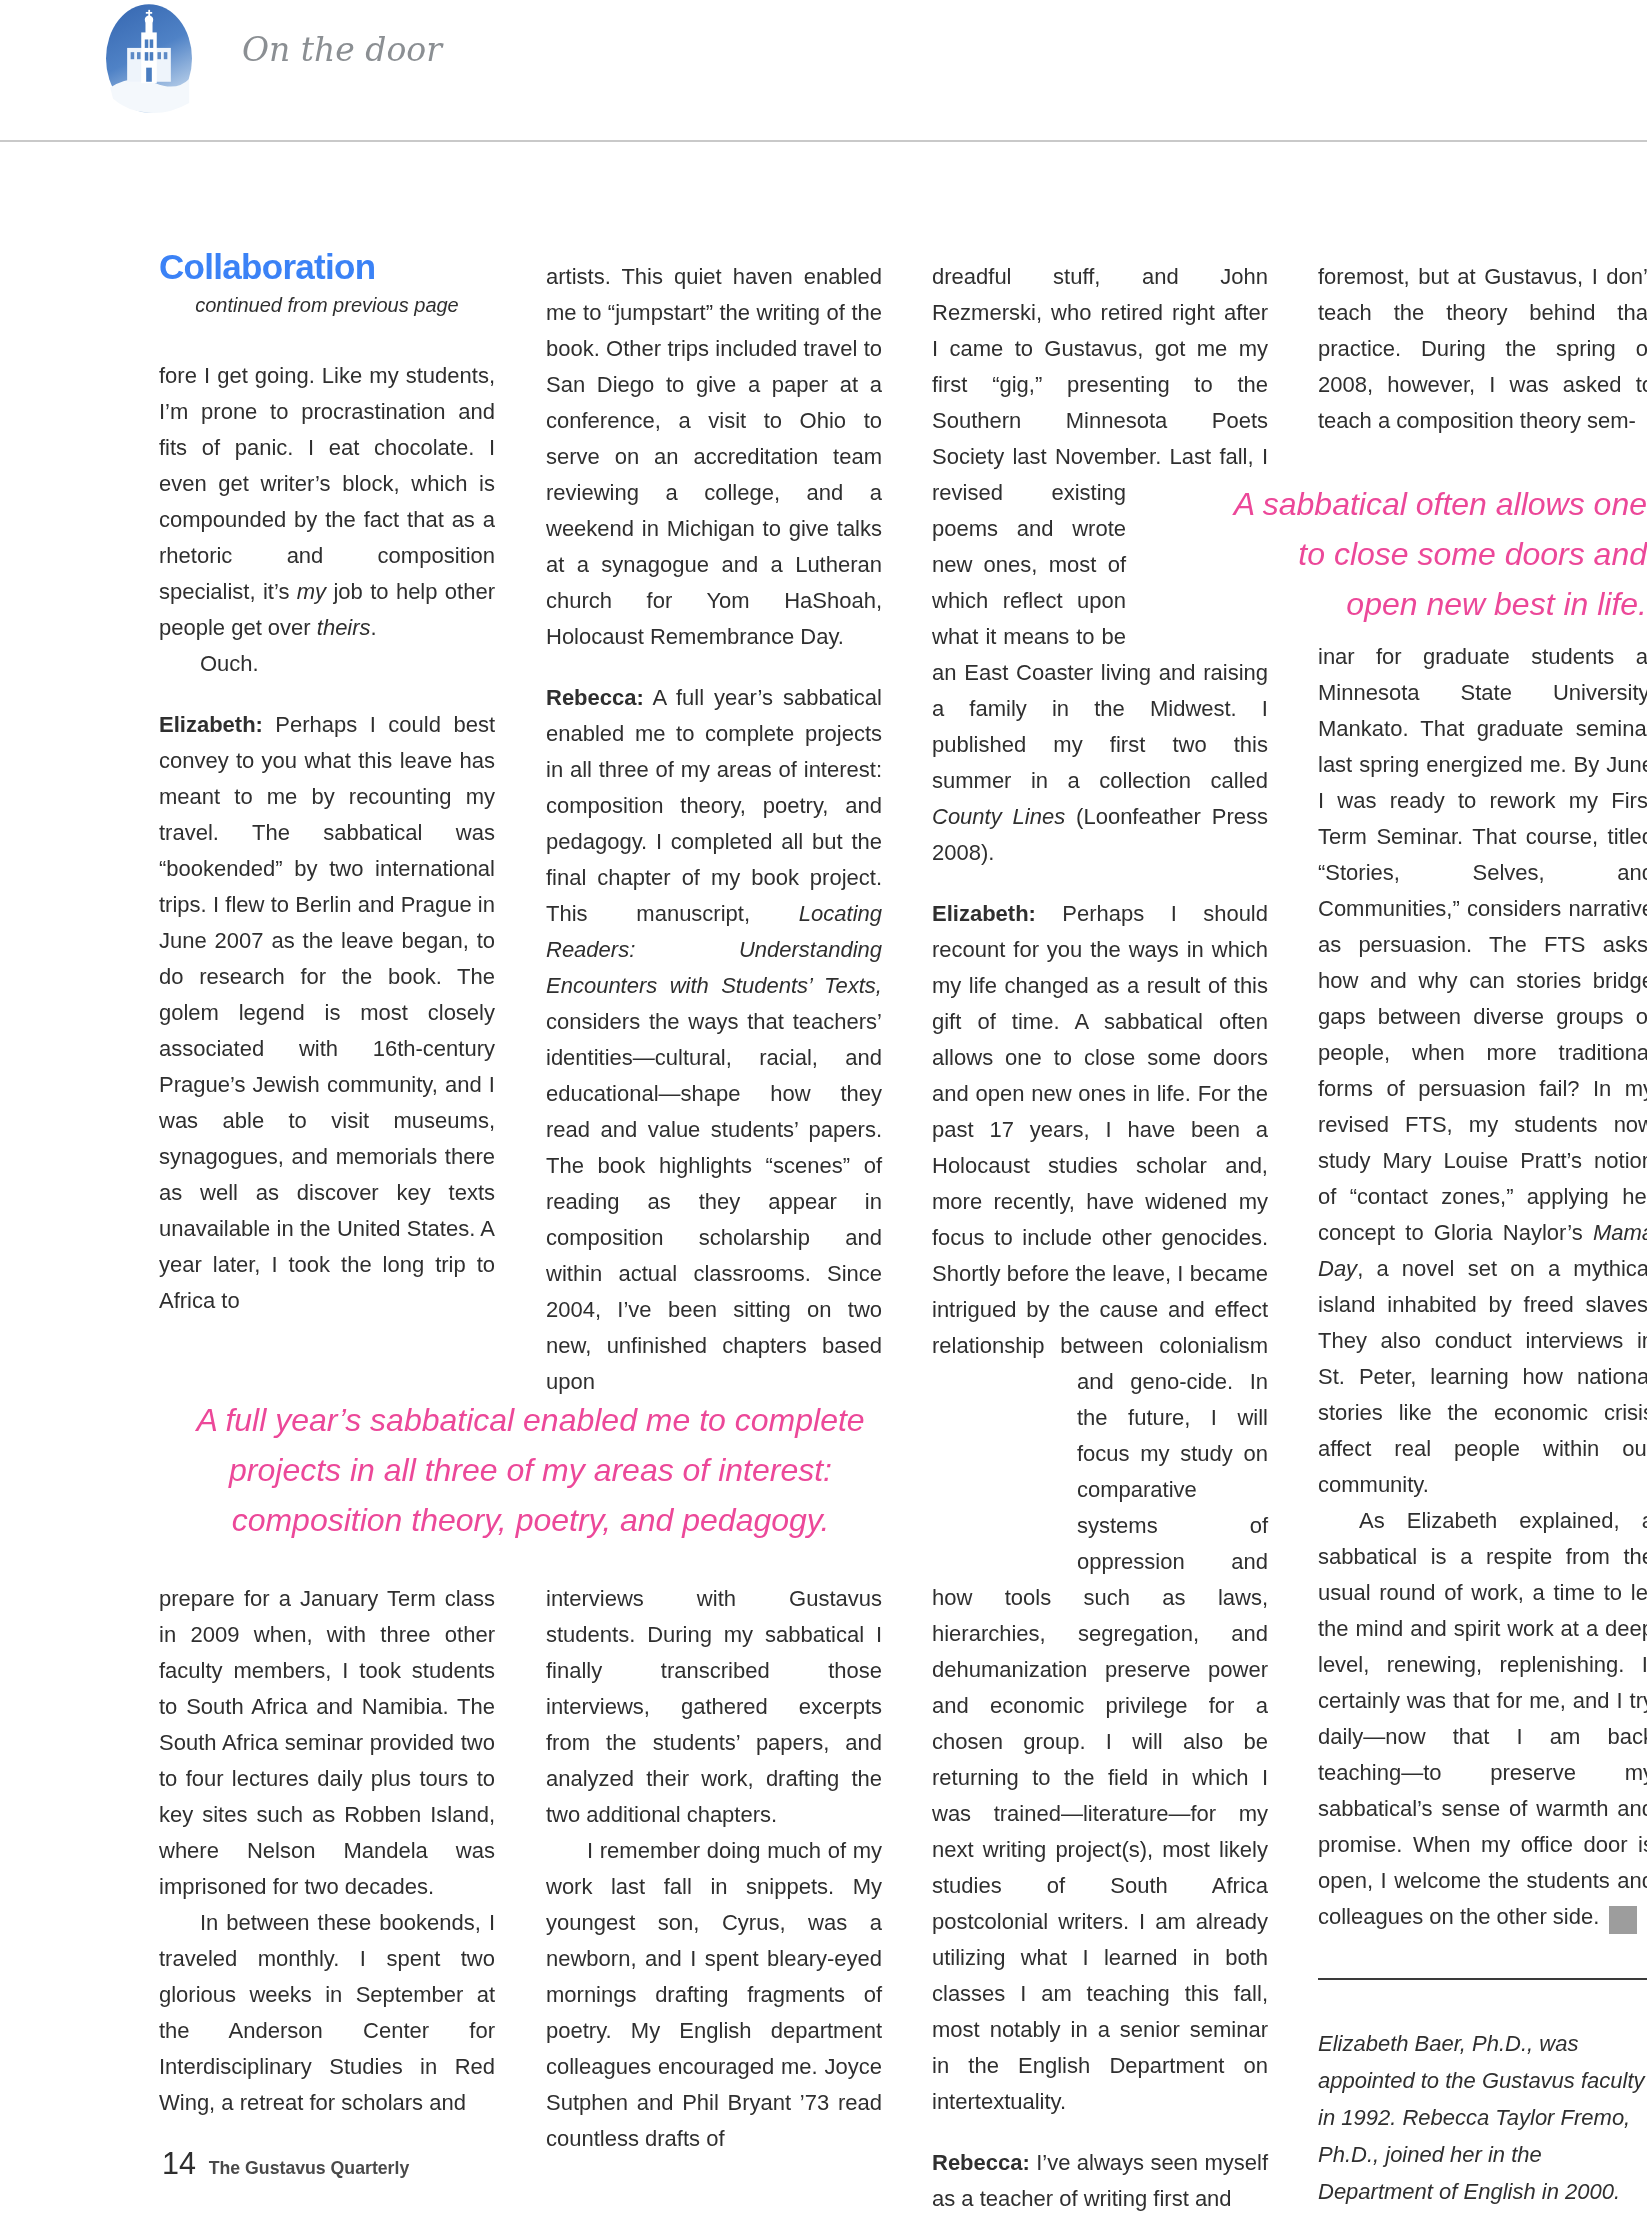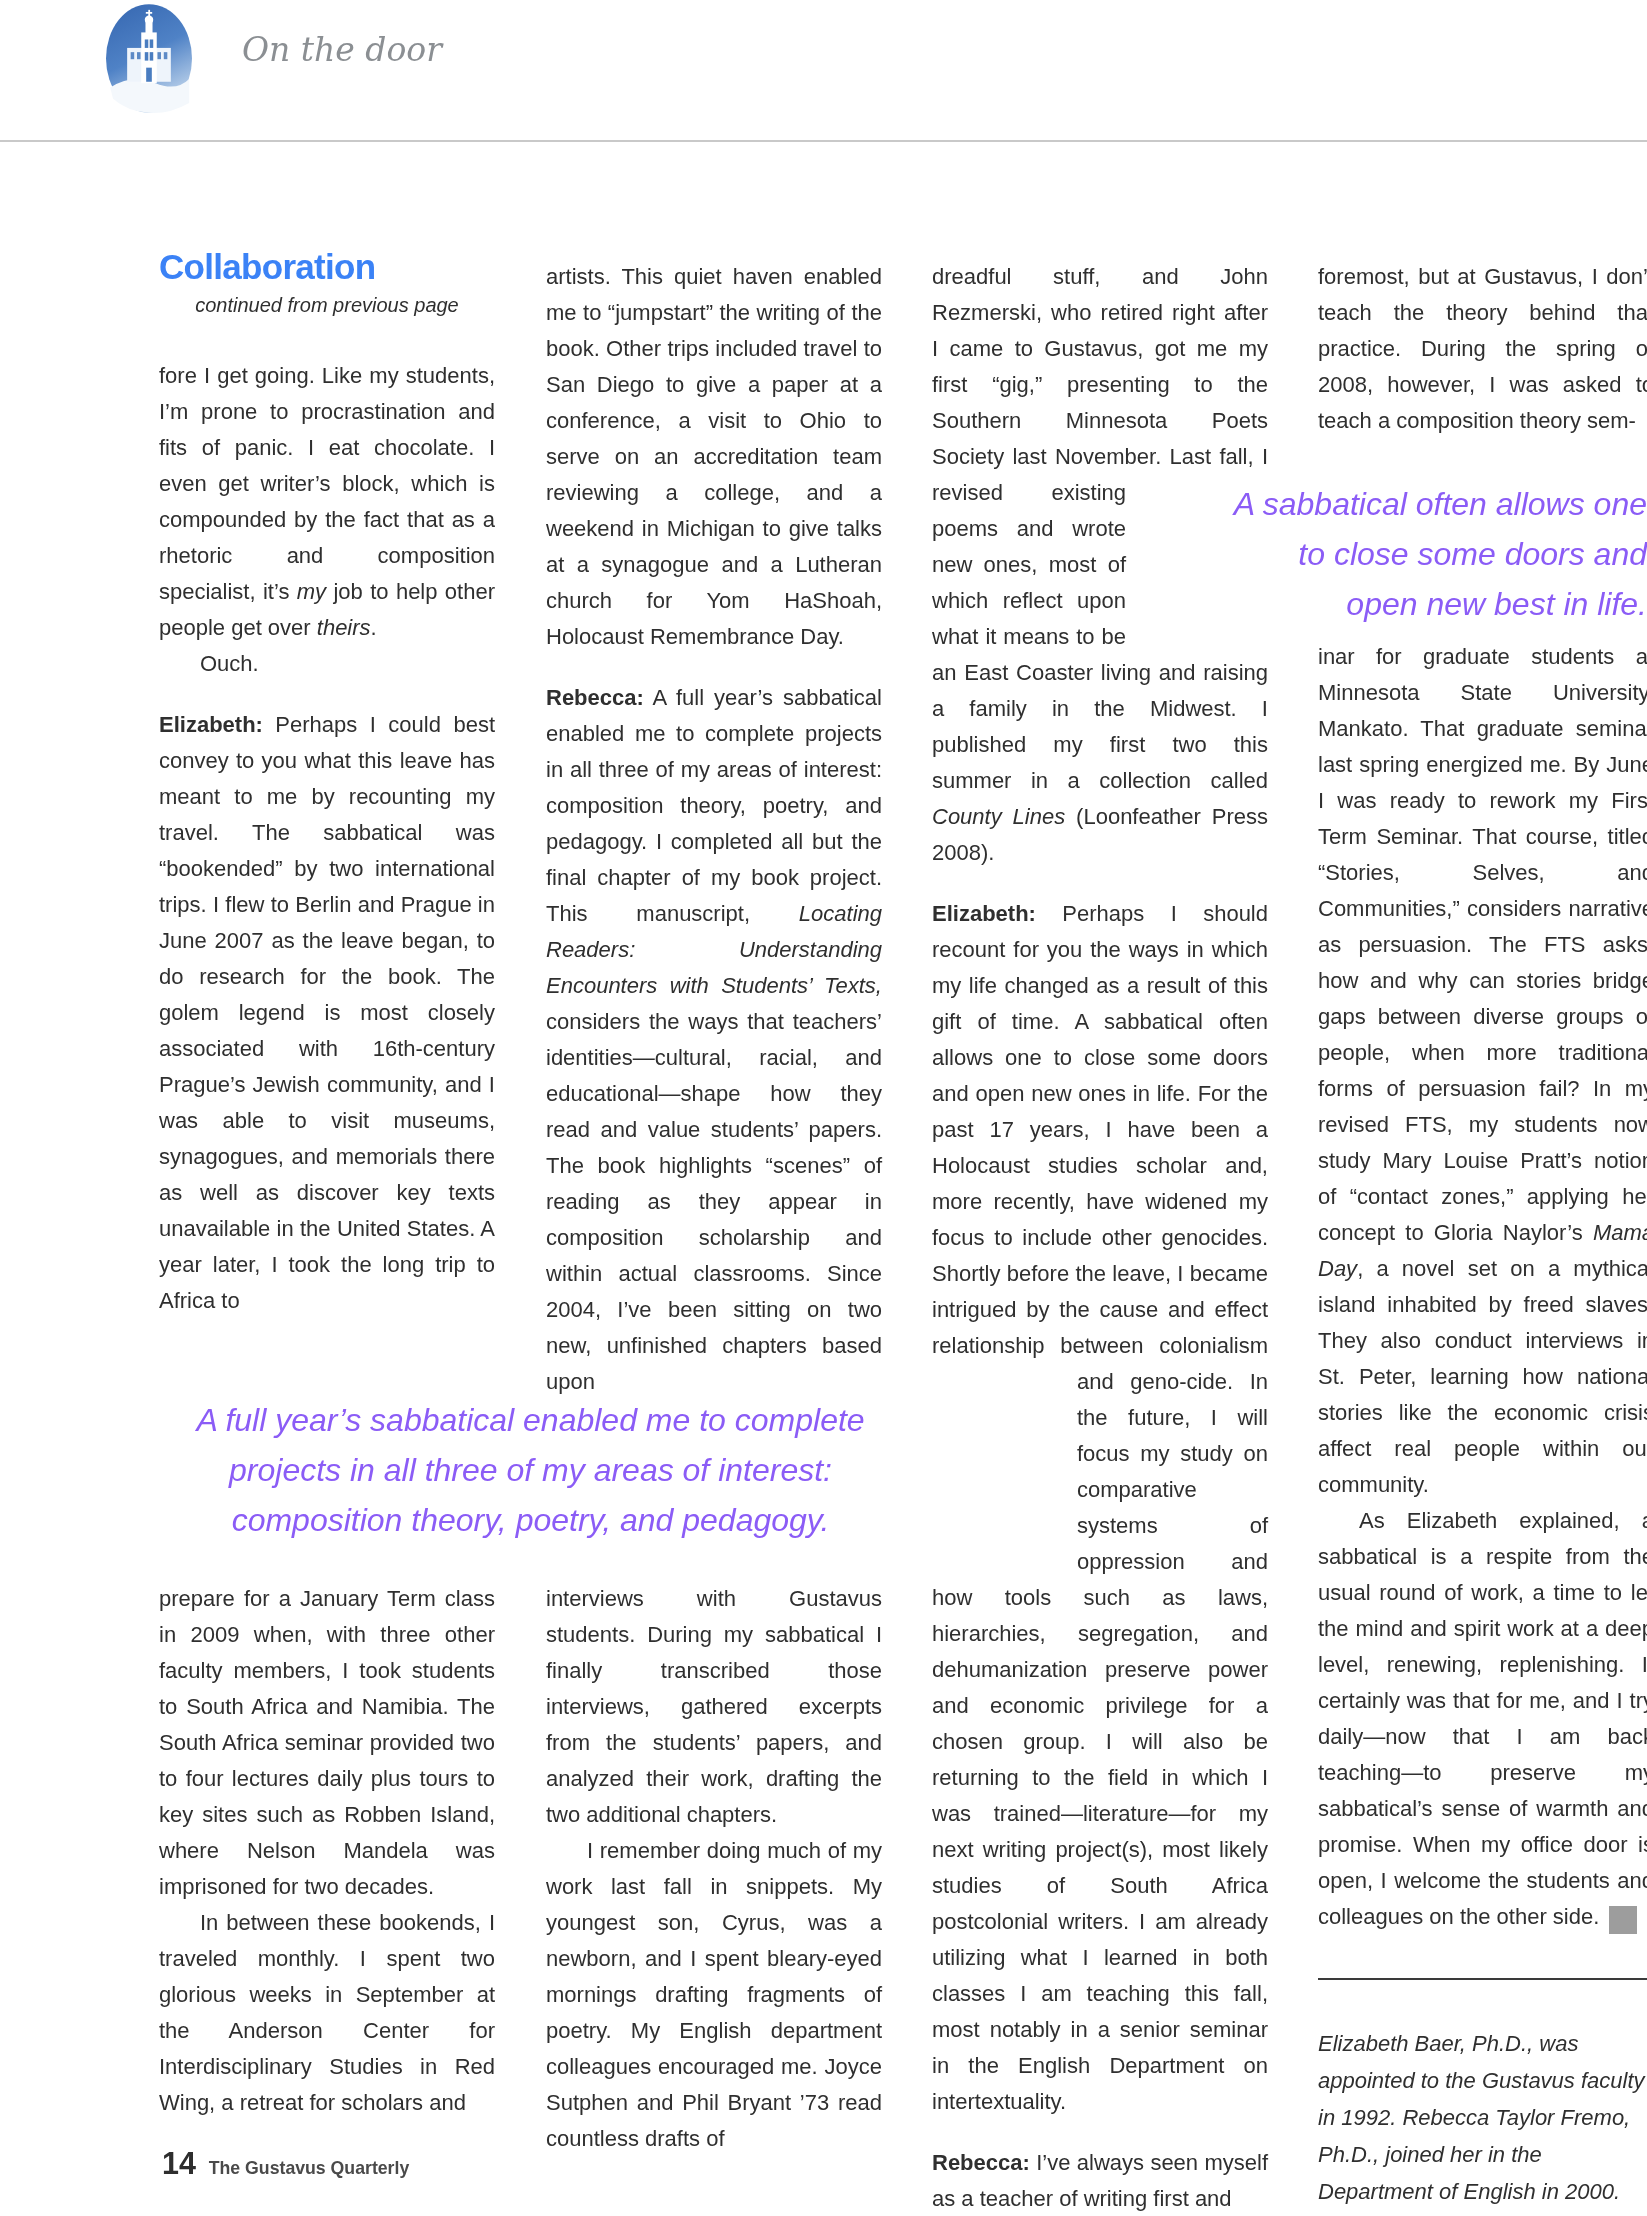--- a/index.html
+++ b/index.html
@@ -29,34 +29,34 @@
   p.spaced{margin-top:25px;}
   .b{font-weight:bold;}
   .i{font-style:italic;}
 
   
   .wrap-gap{display:block;}
   .gap-right{float:right;width:142px;height:156px;}
   .gap-left{float:left;width:145px;height:213px;}
 
   
-  .pull-quote{position:absolute;font-style:italic;color:#8b5cf6;}
+  .pull-quote{position:absolute;font-style:italic;color:#ec4899;}
   .pq-mid{left:162px;top:1395px;width:737px;font-size:32px;line-height:50px;text-align:center;}
   .pq-right{left:1162px;top:479px;width:485px;font-size:32px;line-height:50px;text-align:right;}
 
   
   .endmark{display:inline-block;width:28px;height:28px;background:#9d9d9d;color:#ffffff;
            font-family:"Liberation Serif",serif;font-size:24px;line-height:28px;text-align:center;
            margin-left:10px;vertical-align:-4.3px;}
   .bio-rule{border:0;border-top:2.1px solid #3a3a3a;margin:43px 0 45px 0;width:100%;}
   p.bio{margin:0;font-size:22px;line-height:37px;font-style:italic;text-align:left;color:#2f2f2f;}
 
   
   .page-footer{position:absolute;left:162px;top:2146px;display:flex;align-items:baseline;gap:12.8px;}
-  .pgnum{font-size:30.5px;font-weight:bold;color:#2e2e2e;}
+  .pgnum{font-size:30.5px;font-weight:normal;color:#2e2e2e;}
   .pubname{font-size:17.7px;font-weight:bold;color:#4a4a4a;}
 </style>
 </head>
 <body>
 
 <div class="page">
 
   <header class="page-header">
     <svg class="logo" viewBox="0 0 122 154" aria-hidden="true">
       <defs>

